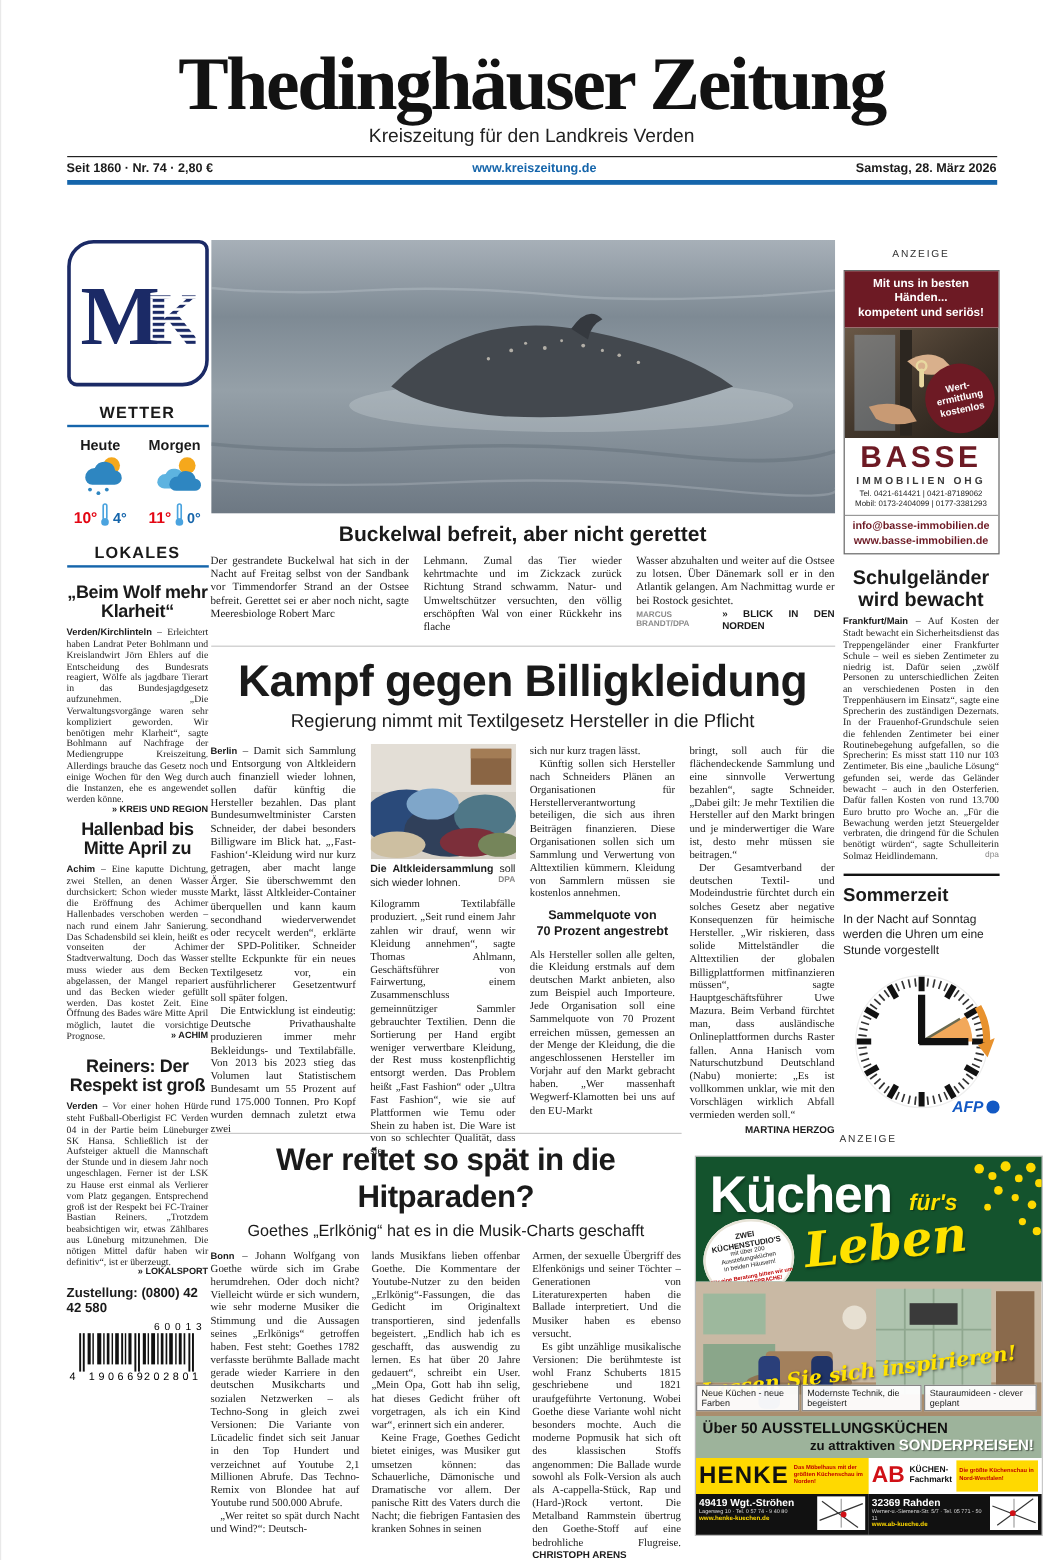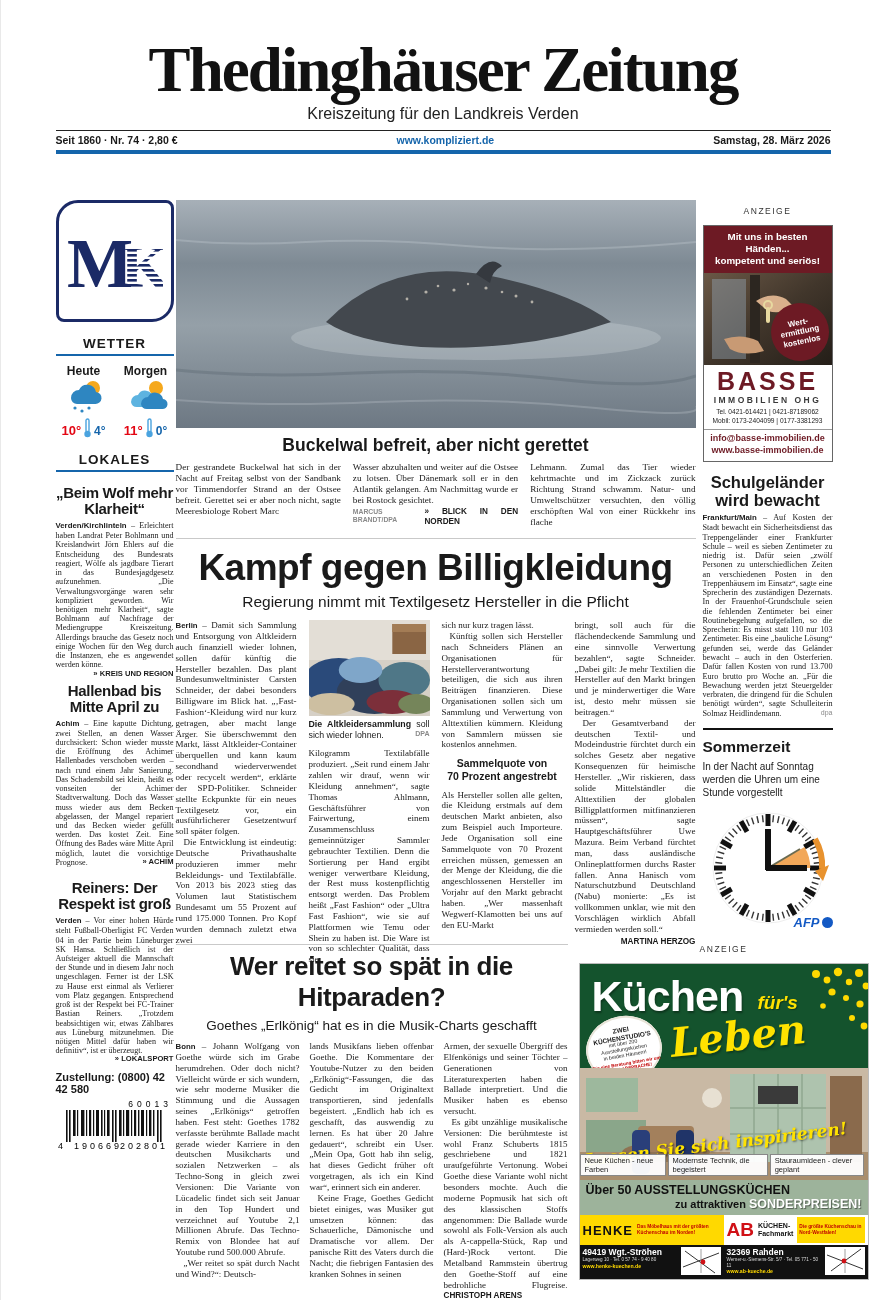--- a/index.html
+++ b/index.html
@@ -134,21 +134,21 @@
                font-size:7.5px; padding:1px 4px; }
   .kad-banner { background:#9db39b; padding:3px 6px 4px; font-family:"Liberation Sans", sans-serif; font-weight:bold; }
   .kad-banner-l1 { font-size:12.5px; color:#111; }
   .kad-banner-l2 { font-size:11px; text-align:right; color:#111; }
   .kad-banner-l2 .wht { color:#fff; text-shadow:1px 1px 1px rgba(0,0,0,.5); font-size:12.5px; }
   .kad-dealers { display:flex; }
   .dealer { width:50%; }
   .dealer-top { display:flex; align-items:center; gap:4px; padding:2px 3px; height:30px; }
   .henke-top { background:#ffd900; }
   .ab-top { background:#fff; }
-  .henke-name { font-family:"Liberation Sans", sans-serif; font-weight:bold; font-size:13px; letter-spacing:1px; color:#111; }
+  .henke-name { font-family:"Liberation Sans", sans-serif; font-weight:bold; font-size:20px; letter-spacing:1px; color:#111; }
   .dealer-tag { font-family:"Liberation Sans", sans-serif; font-weight:bold; font-size:4.8px; color:#c00000; line-height:1.2; flex:1; }
   .ab-name { font-family:"Liberation Sans", sans-serif; font-weight:bold; font-size:19px; color:#d01016; line-height:.9; }
   .ab-sub { font-family:"Liberation Sans", sans-serif; font-weight:bold; font-size:7px; color:#111; line-height:1.1; }
   .ab-tagwrap { background:#ffd900; height:100%; display:flex; align-items:center; padding:1px 2px; }
   .dealer-bottom { background:#111; color:#fff; display:flex; gap:3px; padding:2px 3px; height:34px; }
   .dealer-addr { flex:1; }
   .dealer-city { font-family:"Liberation Sans", sans-serif; font-weight:bold; font-size:8.5px; }
   .dealer-small { font-family:"Liberation Sans", sans-serif; font-size:4.6px; line-height:1.25; color:#ddd; }
   .dealer-web { font-family:"Liberation Sans", sans-serif; font-weight:bold; font-size:5.2px; color:#ffd900; }
   .map-box { width:40px; height:28px; background:#fff; position:relative; flex:0 0 auto; }
@@ -158,21 +158,21 @@
 <body>
 
 <div class="page">
 
   <header class="abs masthead">
     <div class="mh-title">Thedinghäuser Zeitung</div>
     <div class="mh-sub">Kreiszeitung für den Landkreis Verden</div>
     <div class="mh-rule-thin"></div>
     <div class="mh-info">
       <span>Seit 1860 · Nr. 74 · 2,80 €</span>
-      <span class="mh-web">www.kompliziert.de</span>
+      <span class="mh-web">www.kreiszeitung.de</span>
       <span>Samstag, 28. März 2026</span>
     </div>
     <div class="mh-rule-blue"></div>
   </header>
 
   <aside class="abs sidebar">
 
     <div class="mk-box">
       <svg width="96" height="84" viewBox="0 0 96 84">
         <defs>
@@ -320,29 +320,29 @@
       </g>
     </svg>
 
     <h2 class="whale-title">Buckelwal befreit, aber nicht gerettet</h2>
 
     <div class="cols">
       <div class="col">
           <p>Der gestrandete Buckelwal hat sich in der Nacht auf Freitag selbst von der Sandbank vor Timmendorfer Strand an der Ostsee befreit. Gerettet sei er aber noch nicht, sagte Meeresbiologe Robert Marc</p>
         </div>
       <div class="col">
+          <p>Lehmann. Zumal das Tier wieder kehrtmachte und im Zickzack zurück Richtung Strand schwamm. Natur- und Umweltschützer versuchten, den völlig erschöpften Wal von einer Rückkehr ins flache</p>
+        </div>
+      <div class="col">
         <p>Wasser abzuhalten und weiter auf die Ostsee zu lotsen. Über Dänemark soll er in den Atlantik gelangen. Am Nachmittag wurde er bei Rostock gesichtet.</p>
         <div class="credit-row">
           <span class="photo-credit">MARCUS BRANDT/DPA</span>
           <span class="ref2">» BLICK IN DEN NORDEN</span>
         </div>
       </div>
-      <div class="col">
-          <p>Lehmann. Zumal das Tier wieder kehrtmachte und im Zickzack zurück Richtung Strand schwamm. Natur- und Umweltschützer versuchten, den völlig erschöpften Wal von einer Rückkehr ins flache</p>
-        </div>
     </div>
 
     <div class="main-rule"></div>
 
     <h1 class="kampf-headline">Kampf gegen Billigkleidung</h1>
     <div class="kampf-sub">Regierung nimmt mit Textilgesetz Hersteller in die Pflicht</div>
 
     <div class="cols k-cols">
       <div class="col">
         <p><span class="loc">Berlin</span><span> – Damit sich Sammlung und Entsorgung von Altkleidern auch finanziell wieder lohnen, sollen dafür künftig die Hersteller bezahlen. Das plant Bundesumweltminister Carsten Schneider, der dabei besonders Billigware im Blick hat. „‚Fast-Fashion‘-Kleidung wird nur kurz getragen, aber macht lange Ärger. Sie überschwemmt den Markt, lässt Altkleider-Container überquellen und kann kaum secondhand wiederverwendet oder recycelt werden“, erklärte der SPD-Politiker. Schneider stellte Eckpunkte für ein neues Textilgesetz vor, ein ausführlicherer Gesetzentwurf soll später folgen.</span></p>

